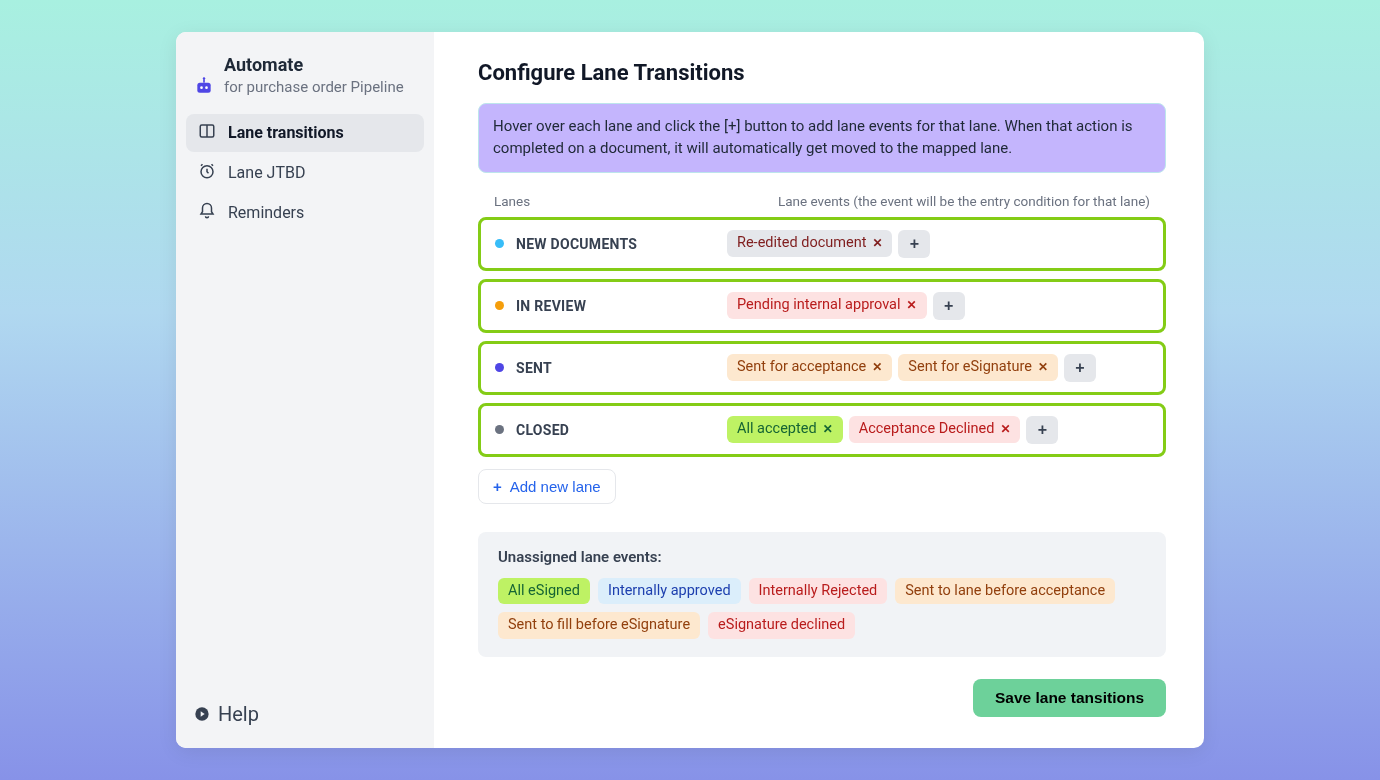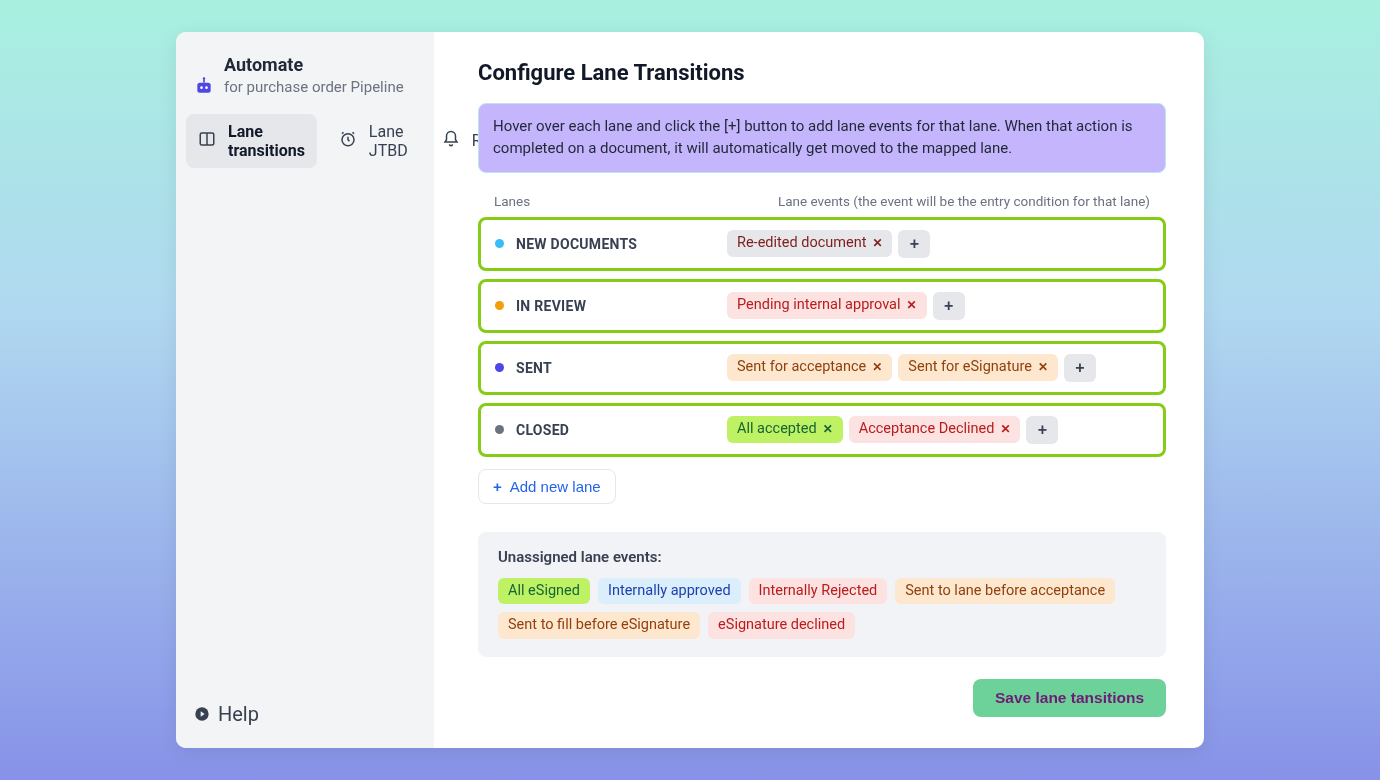--- a/index.html
+++ b/index.html
@@ -49,22 +49,22 @@
     line-height: 1.2;
   }
   .sidebar-subtitle {
     font-size: 15px;
     color: #6b7280;
     margin-top: 2px;
   }
   .nav {
     margin-top: 6px;
     display: flex;
-    flex-direction: row;
-    gap: 10px;
+    flex-direction: column;
+    gap: 2px;
   }
   .nav-item {
     display: flex;
     align-items: center;
     gap: 12px;
     padding: 8px 12px;
     border-radius: 8px;
     font-size: 16px;
     color: #374151;
     cursor: pointer;
@@ -223,21 +223,21 @@
     flex-wrap: wrap;
     gap: 8px;
   }
   .footer-actions {
     display: flex;
     justify-content: flex-end;
     margin-top: 22px;
   }
   .save-btn {
     background: #6dd19a;
-    color: #701a75;
+    color: #000000;
     border: none;
     border-radius: 8px;
     padding: 10px 22px;
     font-size: 15.5px;
     font-weight: 600;
     cursor: pointer;
   }
 </style>
 </head>
 <body>

